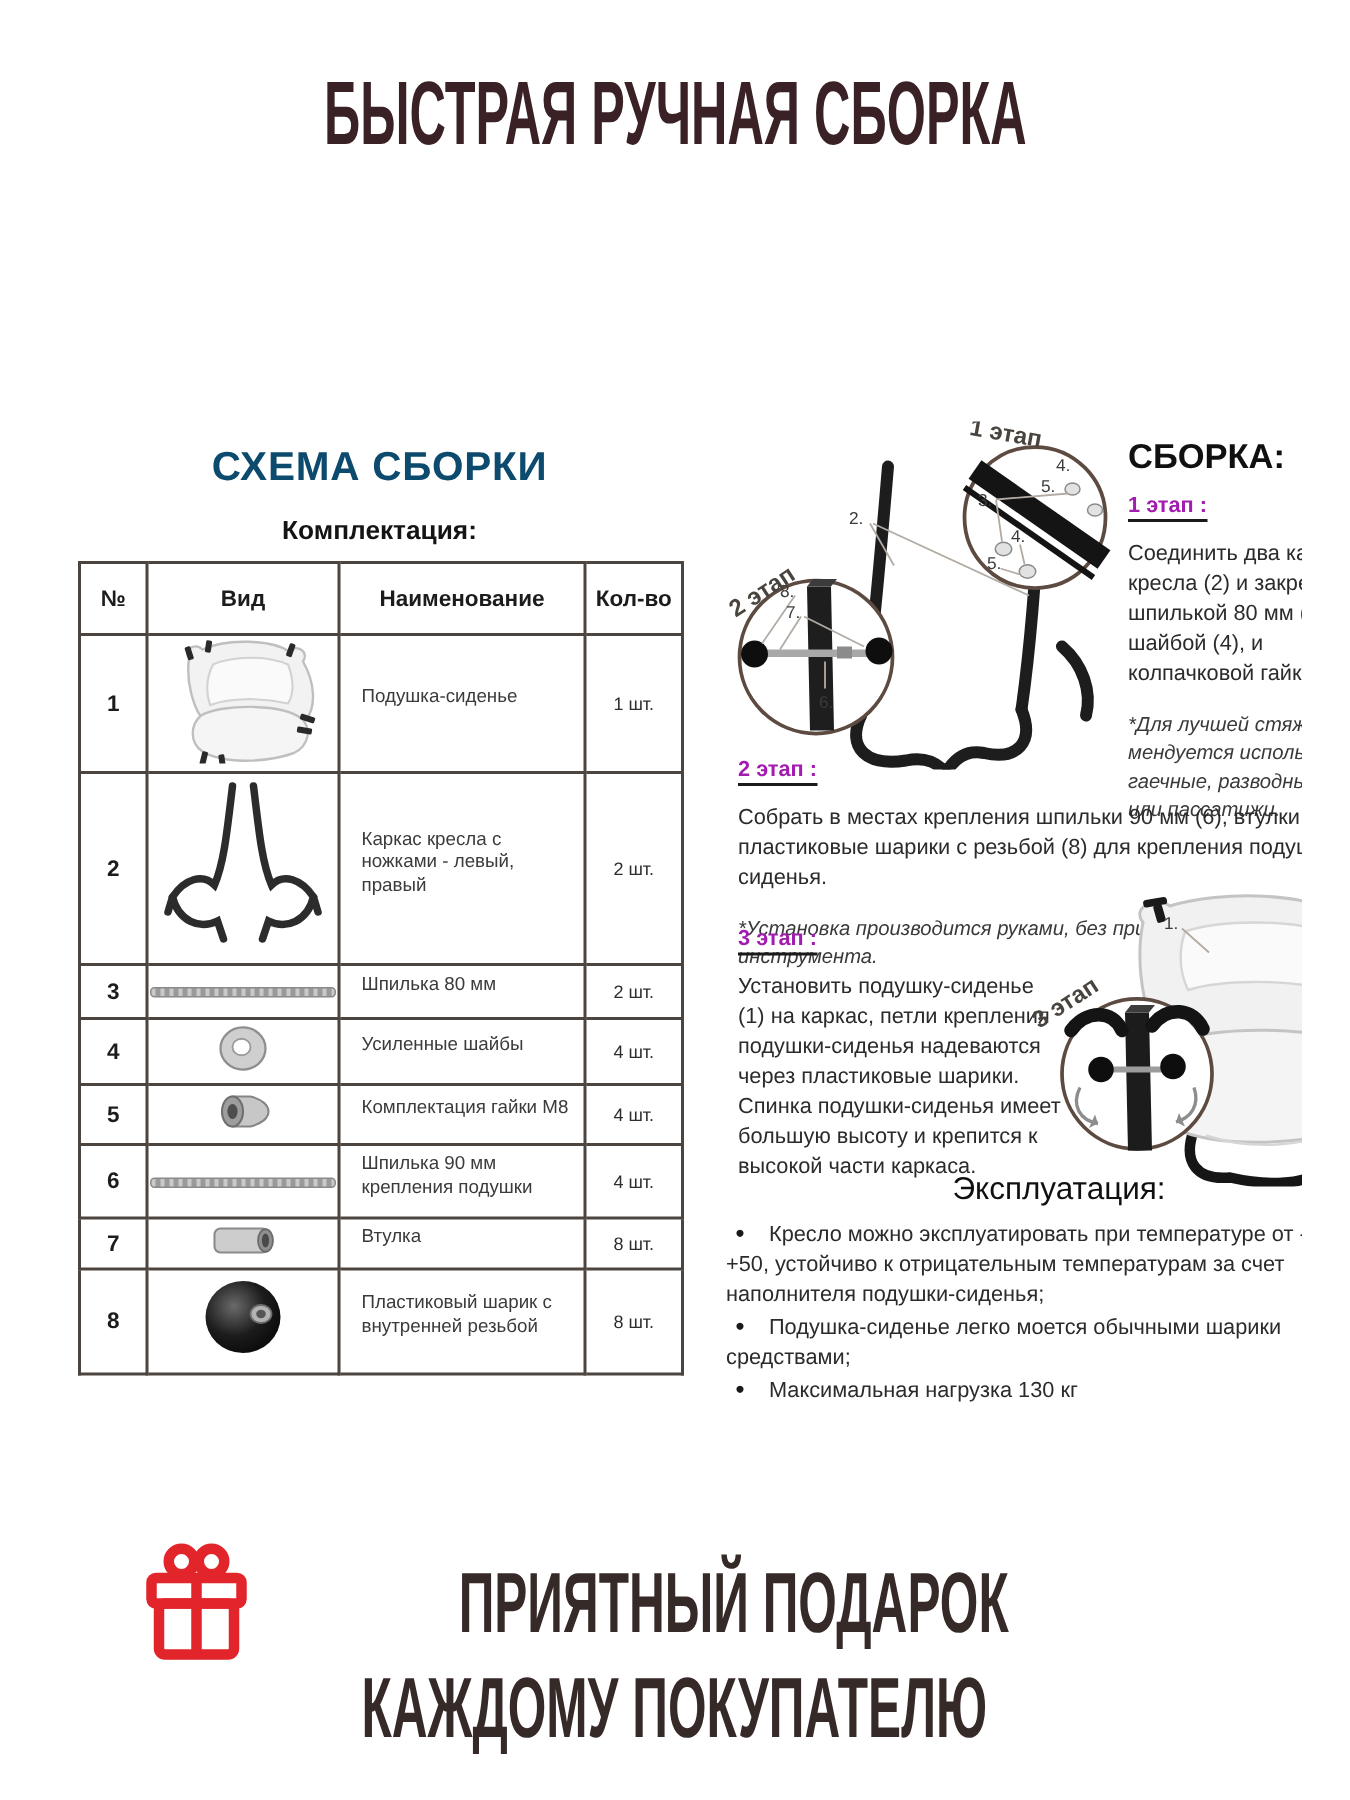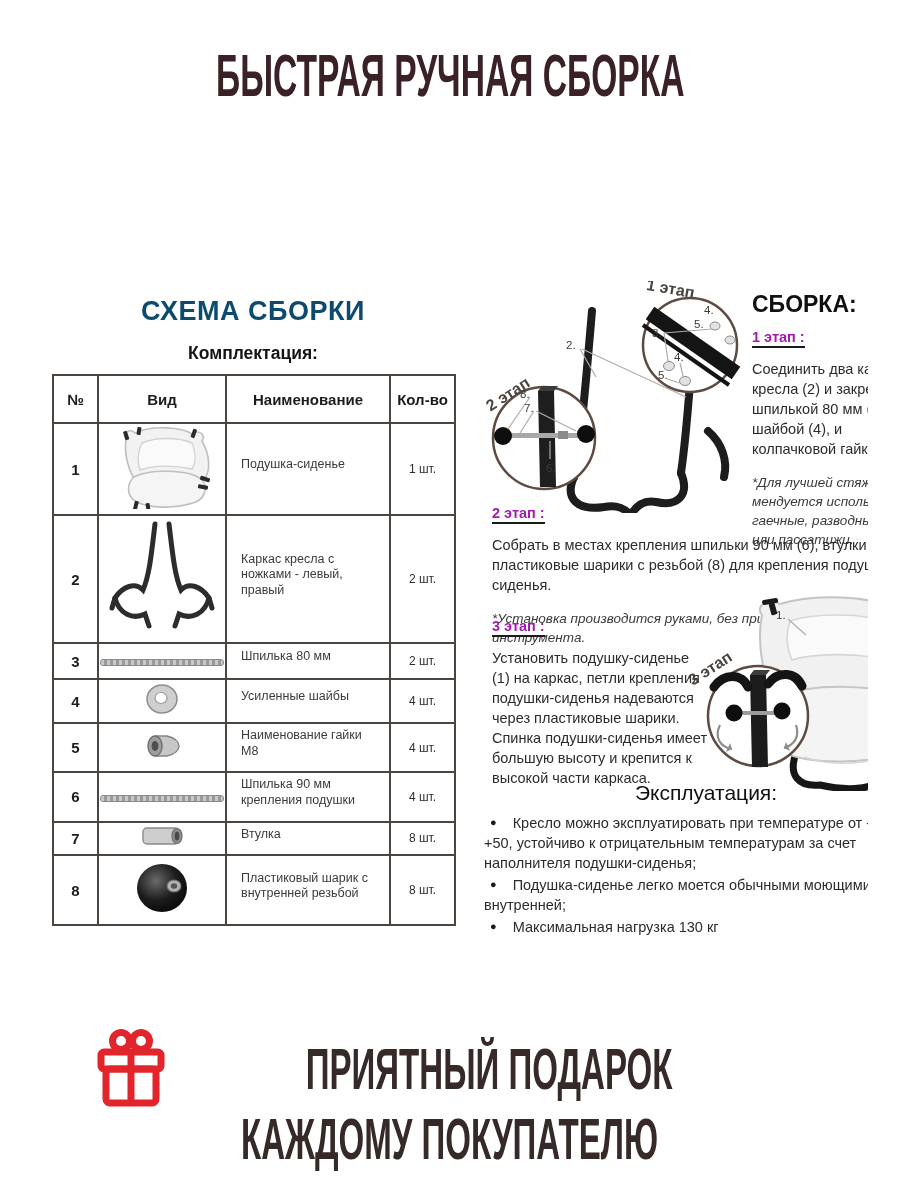--- a/index.html
+++ b/index.html
@@ -148,21 +148,21 @@
 
     <tr class="r5">
       <td class="cell-num">5</td>
       <td class="cell-view">
         <svg width="42" height="28" viewBox="0 0 42 28">
           <path d="M14,4 L26,4 C34,6 38,10 38,14 C38,18 34,22 26,24 L14,24 Z" fill="#c7c7c7" stroke="#858585" stroke-width="1.4"></path>
           <ellipse cx="14" cy="14" rx="7" ry="10" fill="#9d9d9d" stroke="#6f6f6f" stroke-width="1.4"></ellipse>
           <ellipse cx="14" cy="14" rx="3.4" ry="5" fill="#4e4e4e"></ellipse>
         </svg>
       </td>
-      <td class="cell-name">Наименование гайки М8</td>
+      <td class="cell-name">Комплектация гайки М8</td>
       <td class="cell-qty">4 шт.</td>
     </tr>
 
     <tr class="r6">
       <td class="cell-num">6</td>
       <td class="cell-view"><span class="rod"></span></td>
       <td class="cell-name">Шпилька 90 мм крепления  подушки</td>
       <td class="cell-qty">4 шт.</td>
     </tr>
 
@@ -283,21 +283,21 @@
     <path d="M36,134 C30,146 36,156 48,158" stroke="#8d8d8d" stroke-width="2.2" fill="none"></path>
     <polygon points="48,158 42,161 46,152" fill="#8d8d8d"></polygon>
     <path d="M112,134 C116,146 110,154 100,157" stroke="#8d8d8d" stroke-width="2.2" fill="none"></path>
     <polygon points="100,157 106,160 102,151" fill="#8d8d8d"></polygon>
     <text class="d-label" x="2" y="84" font-size="15" transform="rotate(-33 24 78)">3 этап</text>
   </svg>
 
   <div class="operation">
     <div class="op-heading">Эксплуатация:</div>
     <div class="bullet-item"><span class="dot">●</span><span>Кресло можно эксплуатировать при температуре от -30 до +50, устойчиво к отрицательным температурам за счет наполнителя подуш­ки-сиденья;</span></div>
-    <div class="bullet-item"><span class="dot">●</span><span>Подушка-сиденье легко моется обычными моющими внутренней;</span></div>
+    <div class="bullet-item"><span class="dot">●</span><span>Подушка-сиденье легко моется обычными шарики средствами;</span></div>
     <div class="bullet-item"><span class="dot">●</span><span>Максимальная нагрузка 130 кг</span></div>
   </div>
 
   <div class="footer">
     <div class="footer-row1">
       <svg class="gift" viewBox="0 0 72 82">
         <g fill="none" stroke="#e2252b" stroke-width="7" stroke-linejoin="round">
           <circle cx="26" cy="13" r="8.5"></circle>
           <circle cx="46" cy="13" r="8.5"></circle>
           <rect x="6" y="24" width="60" height="17" rx="3"></rect>

